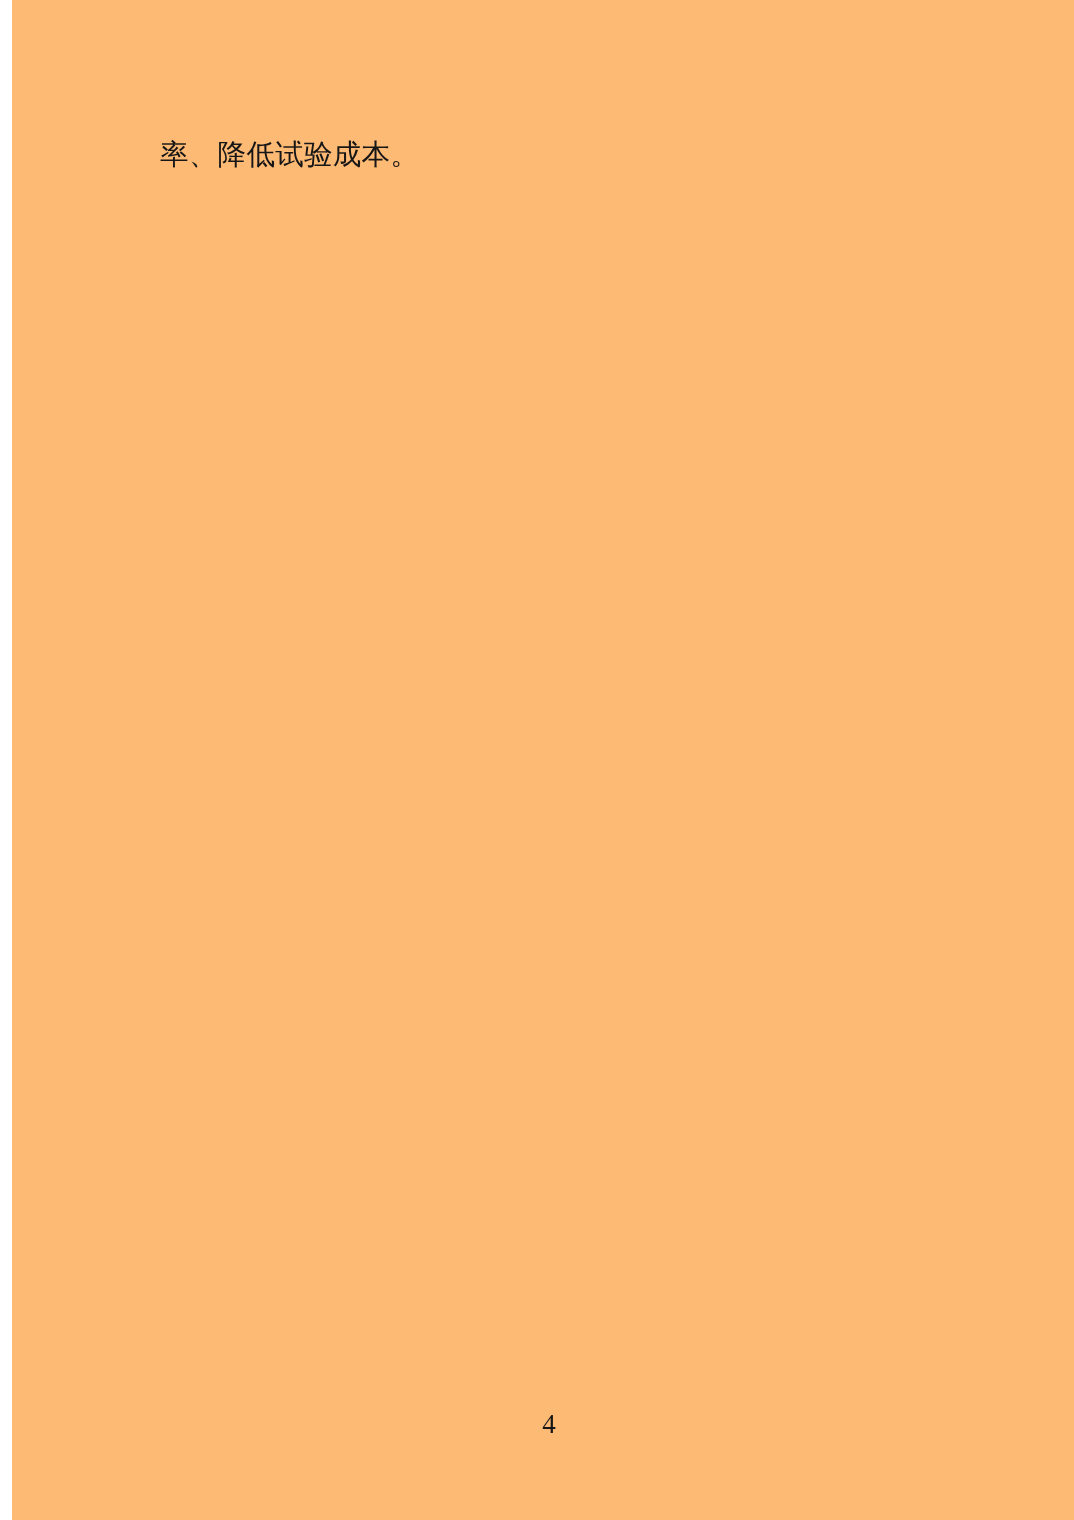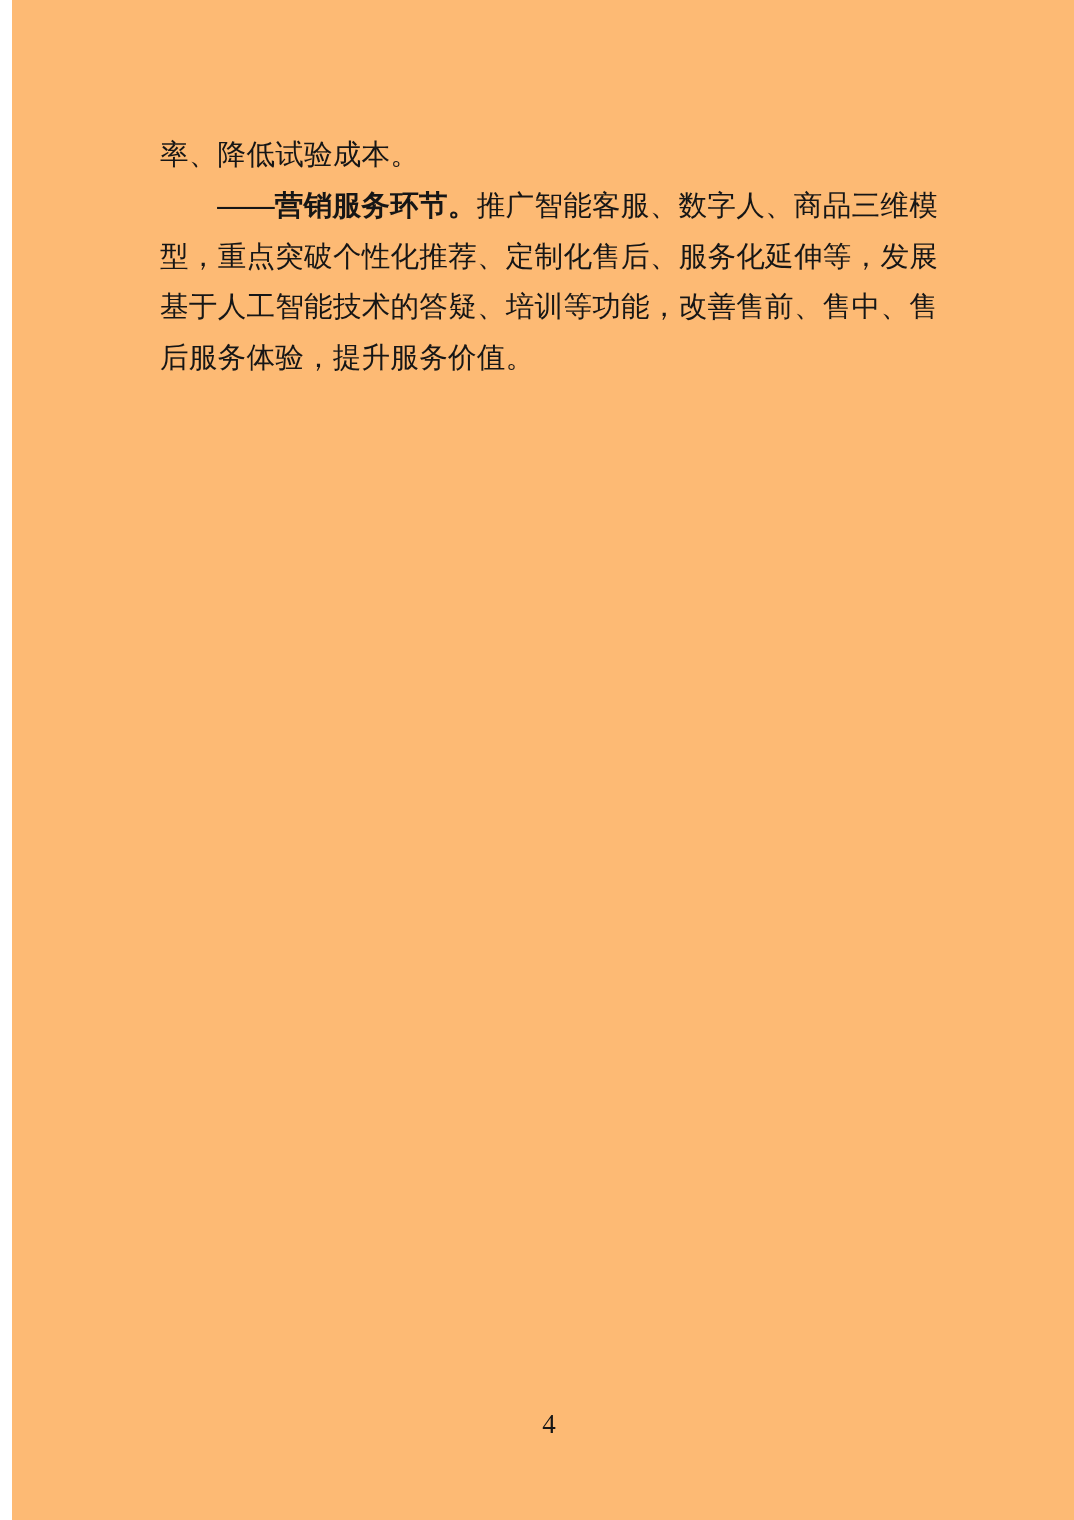--- a/index.html
+++ b/index.html
@@ -57,18 +57,17 @@
     line-height: 40px;
     color: #161616;
   }
 </style>
 </head>
 <body>
 
 <div class="page">
   <div class="doc-body" id="doc-body">
       <p class="para"><span class="seg">率、降低试验成本。</span></p>
-      <p class="para indent"><span class="seg bold">——营销服务环节。</span><span class="seg">推广智能客服、数字人、商品三维模型，重点突破个性化推荐、定制化售后、服务化延伸等，发展基于人工智能技术的答疑、培训等功能，改善售前、售中、售后服务体验，提升服务价值。</span></p>
     </div>
   <div class="page-footer">
     <span class="page-number">4</span>
   </div>
 </div>
 
 </body></html>

